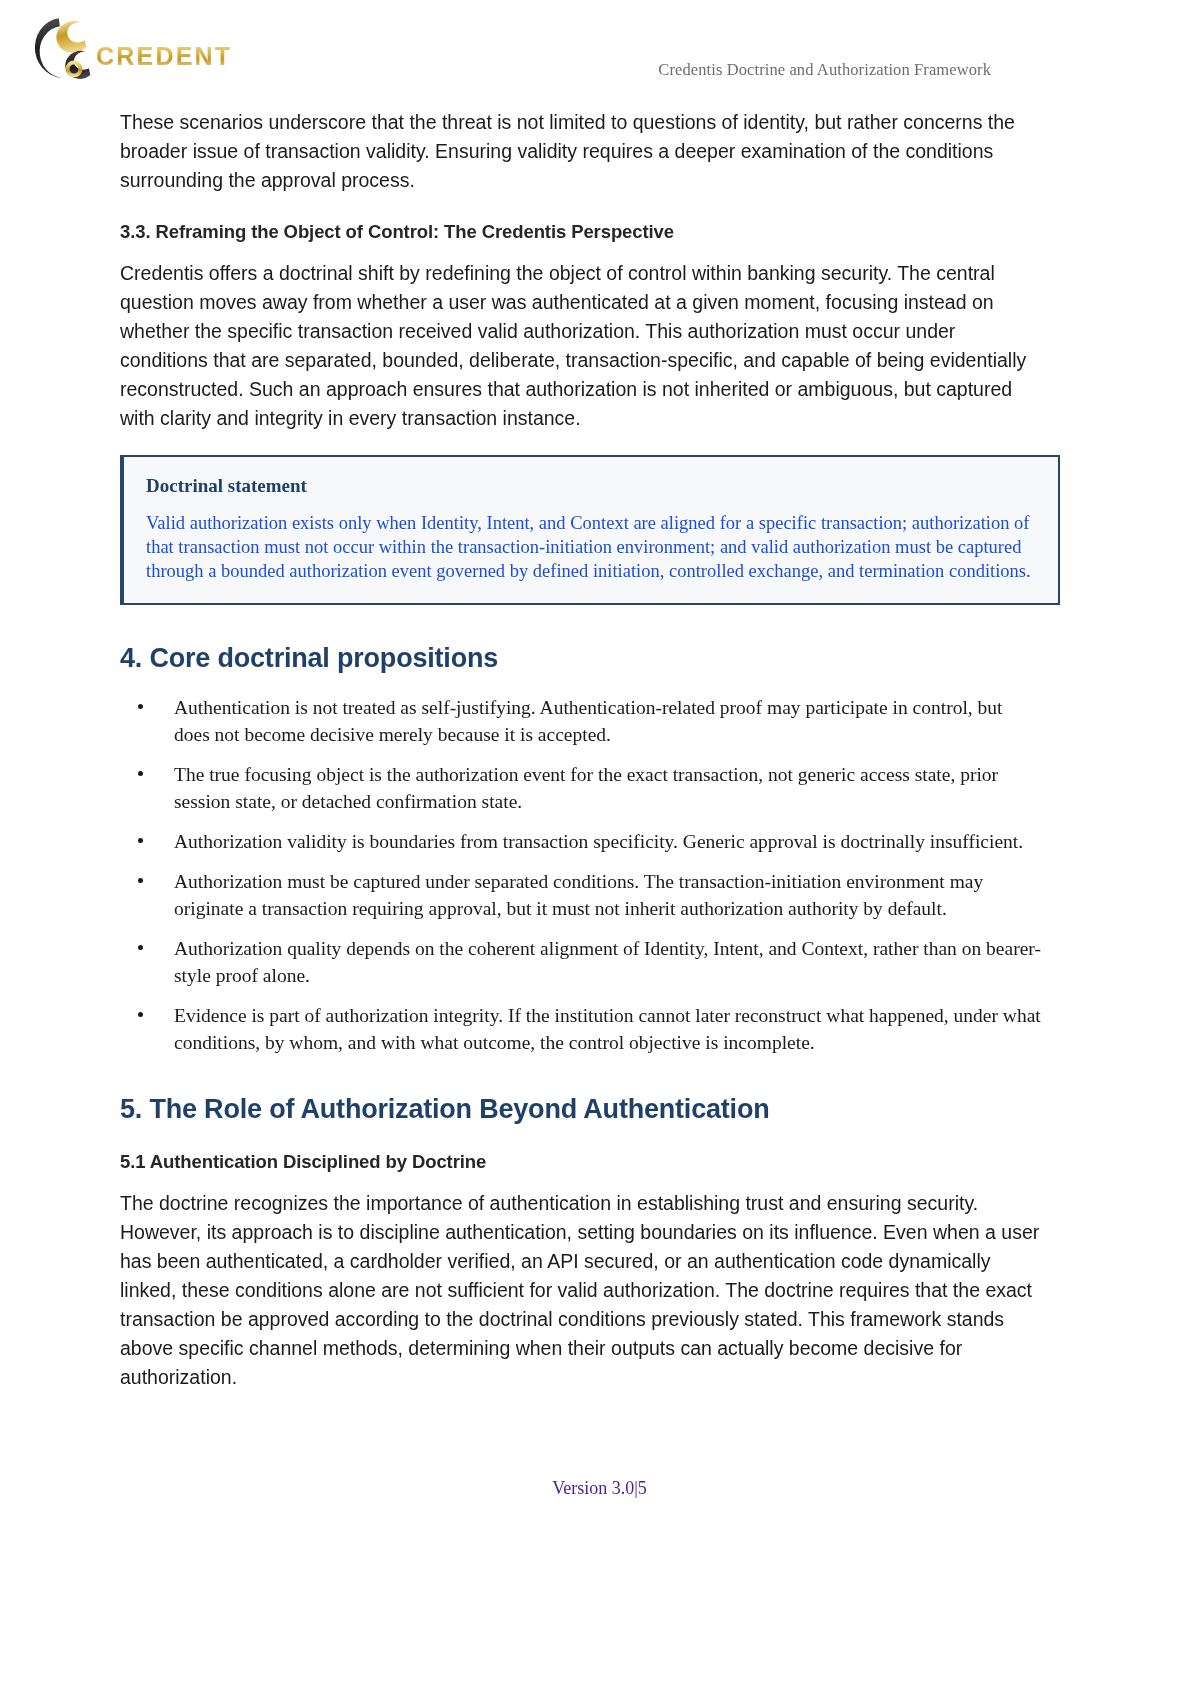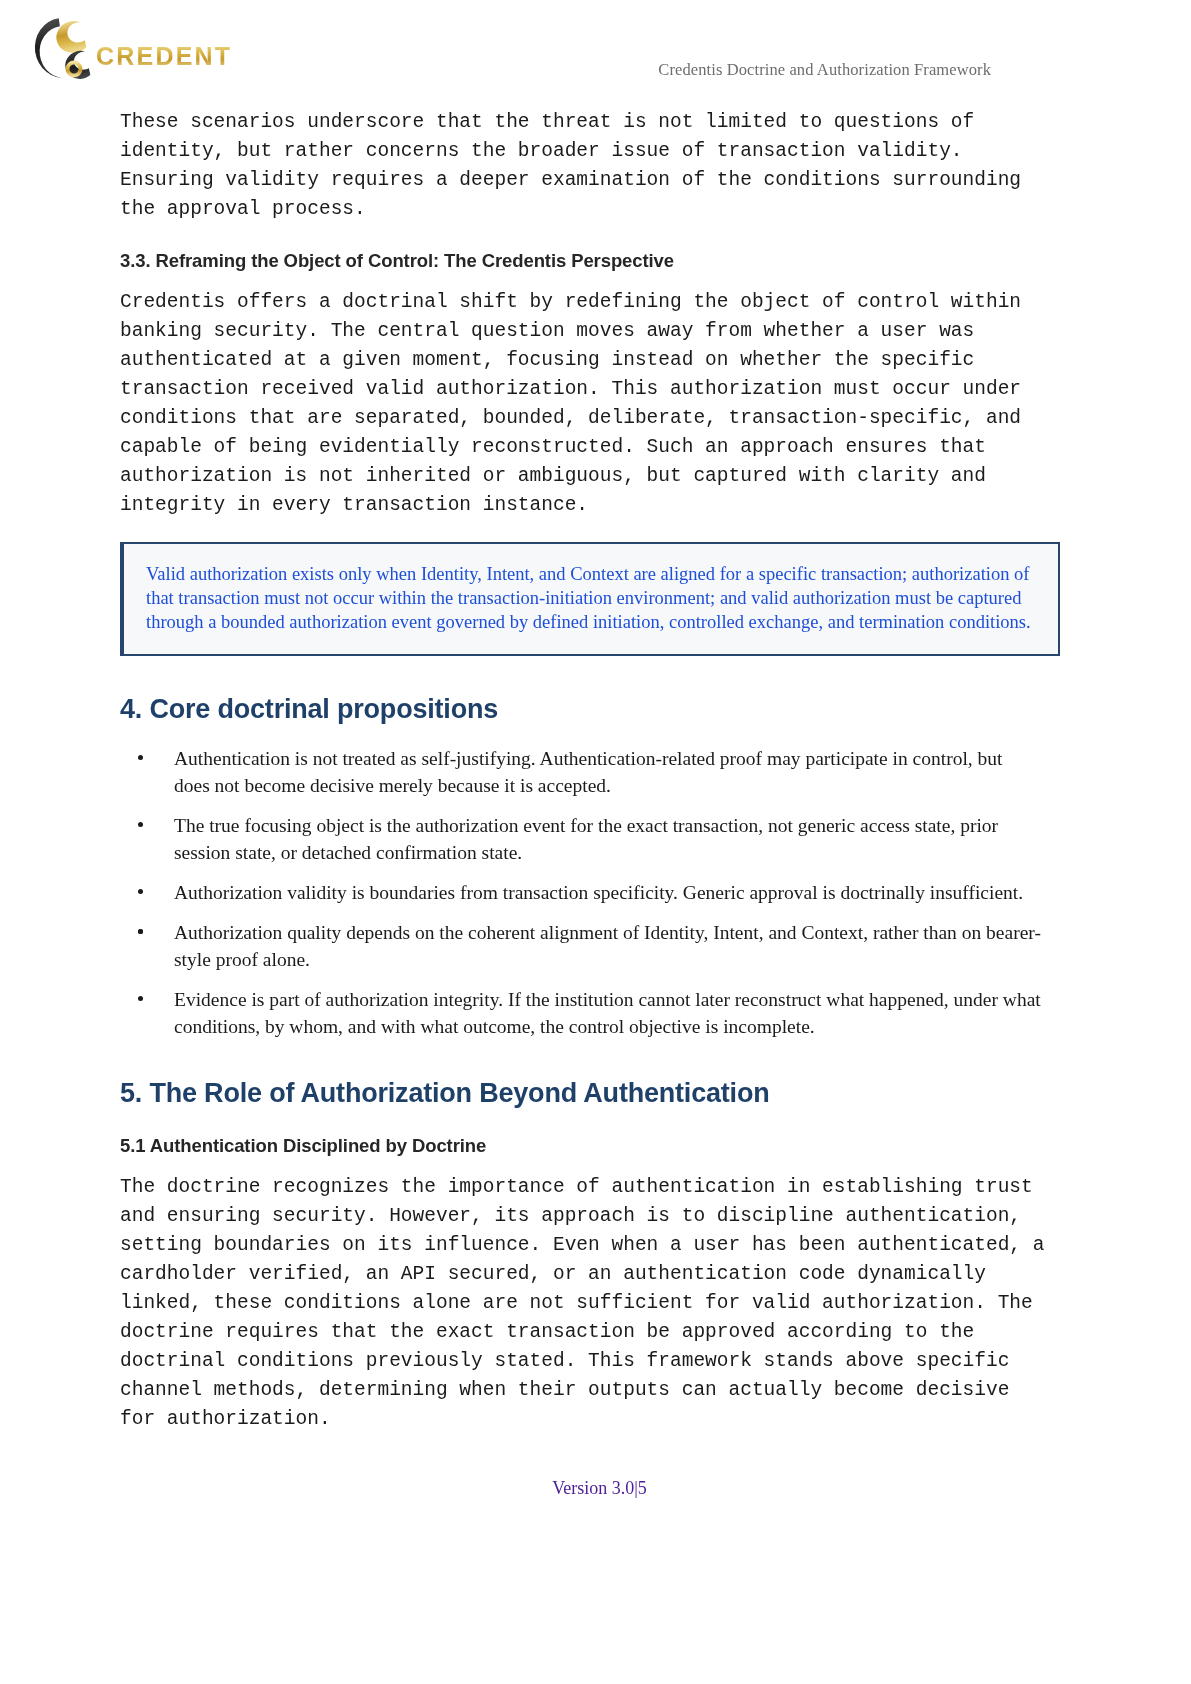--- a/index.html
+++ b/index.html
@@ -56,21 +56,21 @@
 
   
   .content {
     position: absolute;
     top: 108px;
     left: 120px;
     width: 940px;
   }
 
   p.body-text {
-    font-family: Liberation Mono, monospace;
+    font-family: Liberation Sans, sans-serif;
     font-size: 19.5px;
     line-height: 29px;
     color: #1b1b1b;
     margin: 0 12px 18px 0;
     text-align: left;
   }
 
   h3.sub-heading {
     font-family: "Liberation Sans", sans-serif;
     font-size: 18.5px;
@@ -191,40 +191,42 @@
 
   <div class="content">
 
     <p class="body-text">These scenarios underscore that the threat is not limited to questions of identity, but rather concerns the broader issue of transaction validity. Ensuring validity requires a deeper examination of the conditions surrounding the approval process.</p>
 
     <h3 class="sub-heading">3.3. Reframing the Object of Control: The Credentis Perspective</h3>
 
     <p class="body-text">Credentis offers a doctrinal shift by redefining the object of control within banking security. The central question moves away from whether a user was authenticated at a given moment, focusing instead on whether the specific transaction received valid authorization. This authorization must occur under conditions that are separated, bounded, deliberate, transaction-specific, and capable of being evidentially reconstructed. Such an approach ensures that authorization is not inherited or ambiguous, but captured with clarity and integrity in every transaction instance.</p>
 
     <div class="callout">
+      <div class="callout-title">Doctrinal statement</div>
       <p class="callout-body">Valid authorization exists only when Identity, Intent, and Context are aligned for a specific transaction; authorization of that transaction must not occur within the transaction-initiation environment; and valid authorization must be captured through a bounded authorization event governed by defined initiation, controlled exchange, and termination conditions.</p>
     </div>
 
     <h2 class="section-heading">4. Core doctrinal propositions</h2>
 
     <ul class="prop-list">
       <li>
         <span class="bullet-dot"></span>
         <span>Authentication is not treated as self-justifying. Authentication-related proof may participate in control, but does not become decisive merely because it is accepted.</span>
       </li>
       <li>
         <span class="bullet-dot"></span>
         <span>The true focusing object is the authorization event for the exact transaction, not generic access state, prior session state, or detached confirmation state.</span>
       </li>
       <li>
         <span class="bullet-dot"></span>
         <span>Authorization validity is boundaries from transaction specificity. Generic approval is doctrinally insufficient.</span>
       </li>
       <li>
         <span class="bullet-dot"></span>
+        <span>Authorization must be captured under separated conditions. The transaction-initiation environment may originate a transaction requiring approval, but it must not inherit authorization authority by default.</span>
       </li>
       <li>
         <span class="bullet-dot"></span>
         <span>Authorization quality depends on the coherent alignment of Identity, Intent, and Context, rather than on bearer-style proof alone.</span>
       </li>
       <li>
         <span class="bullet-dot"></span>
         <span>Evidence is part of authorization integrity. If the institution cannot later reconstruct what happened, under what conditions, by whom, and with what outcome, the control objective is incomplete.</span>
       </li>
     </ul>

